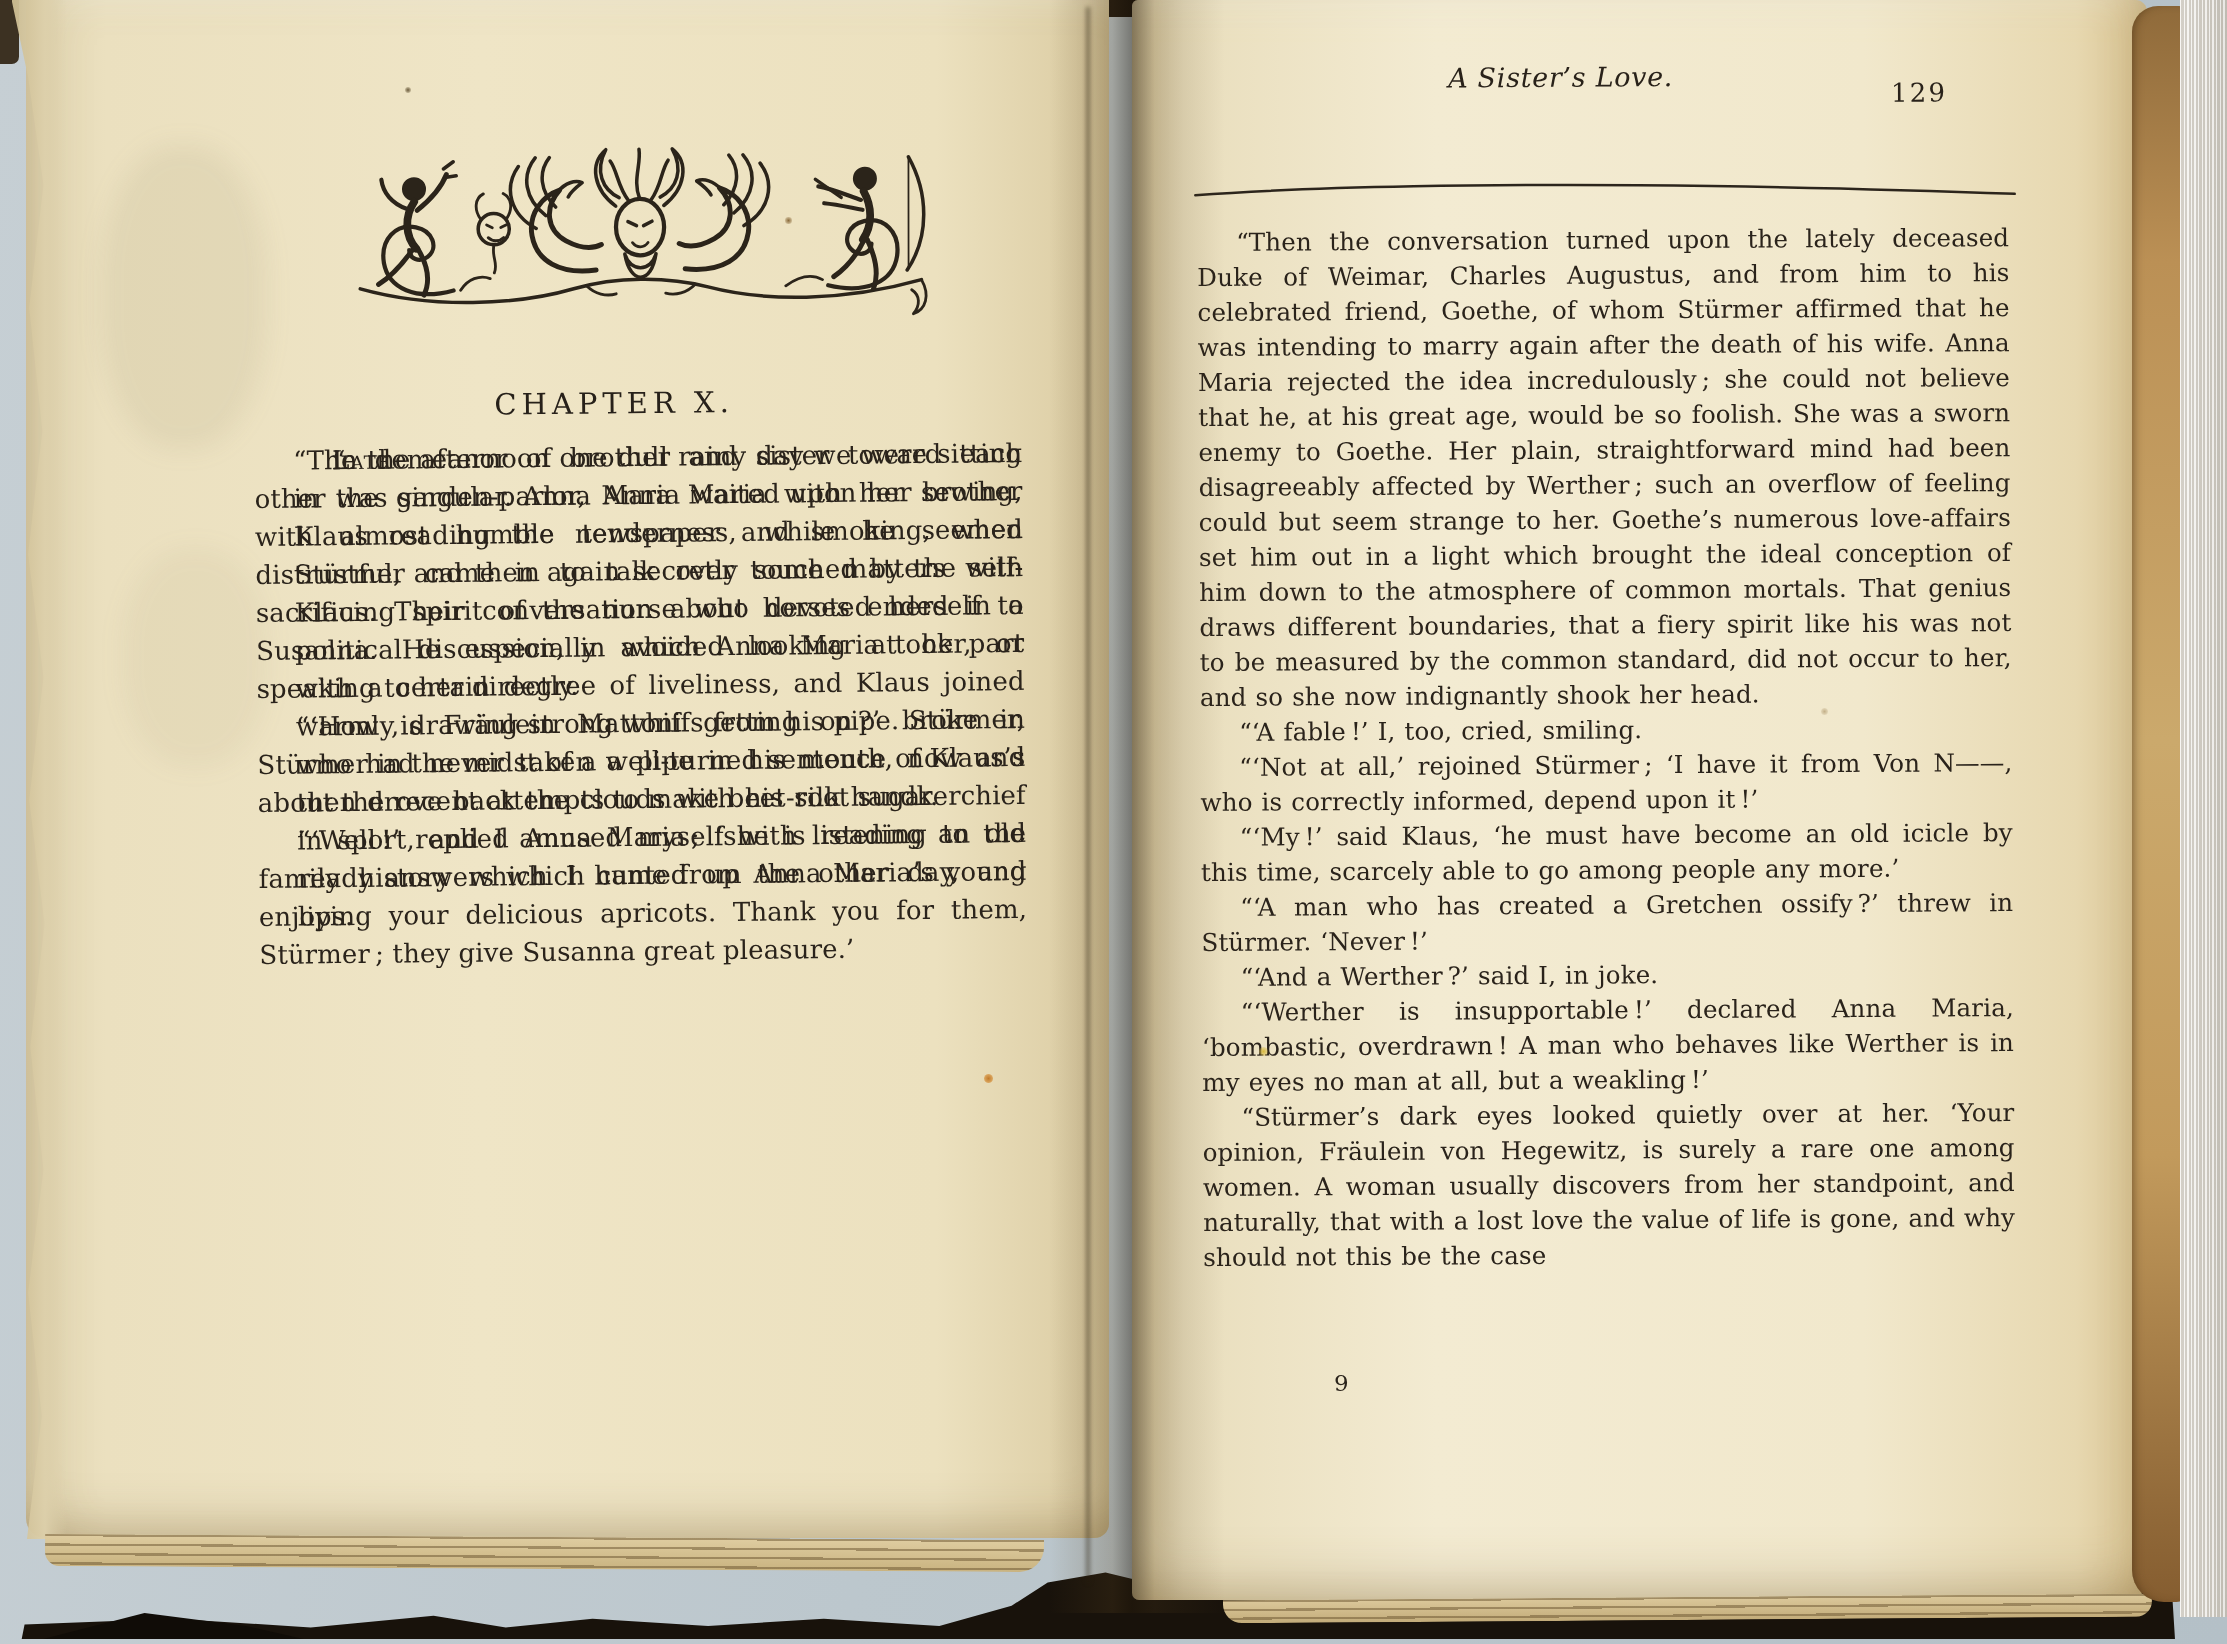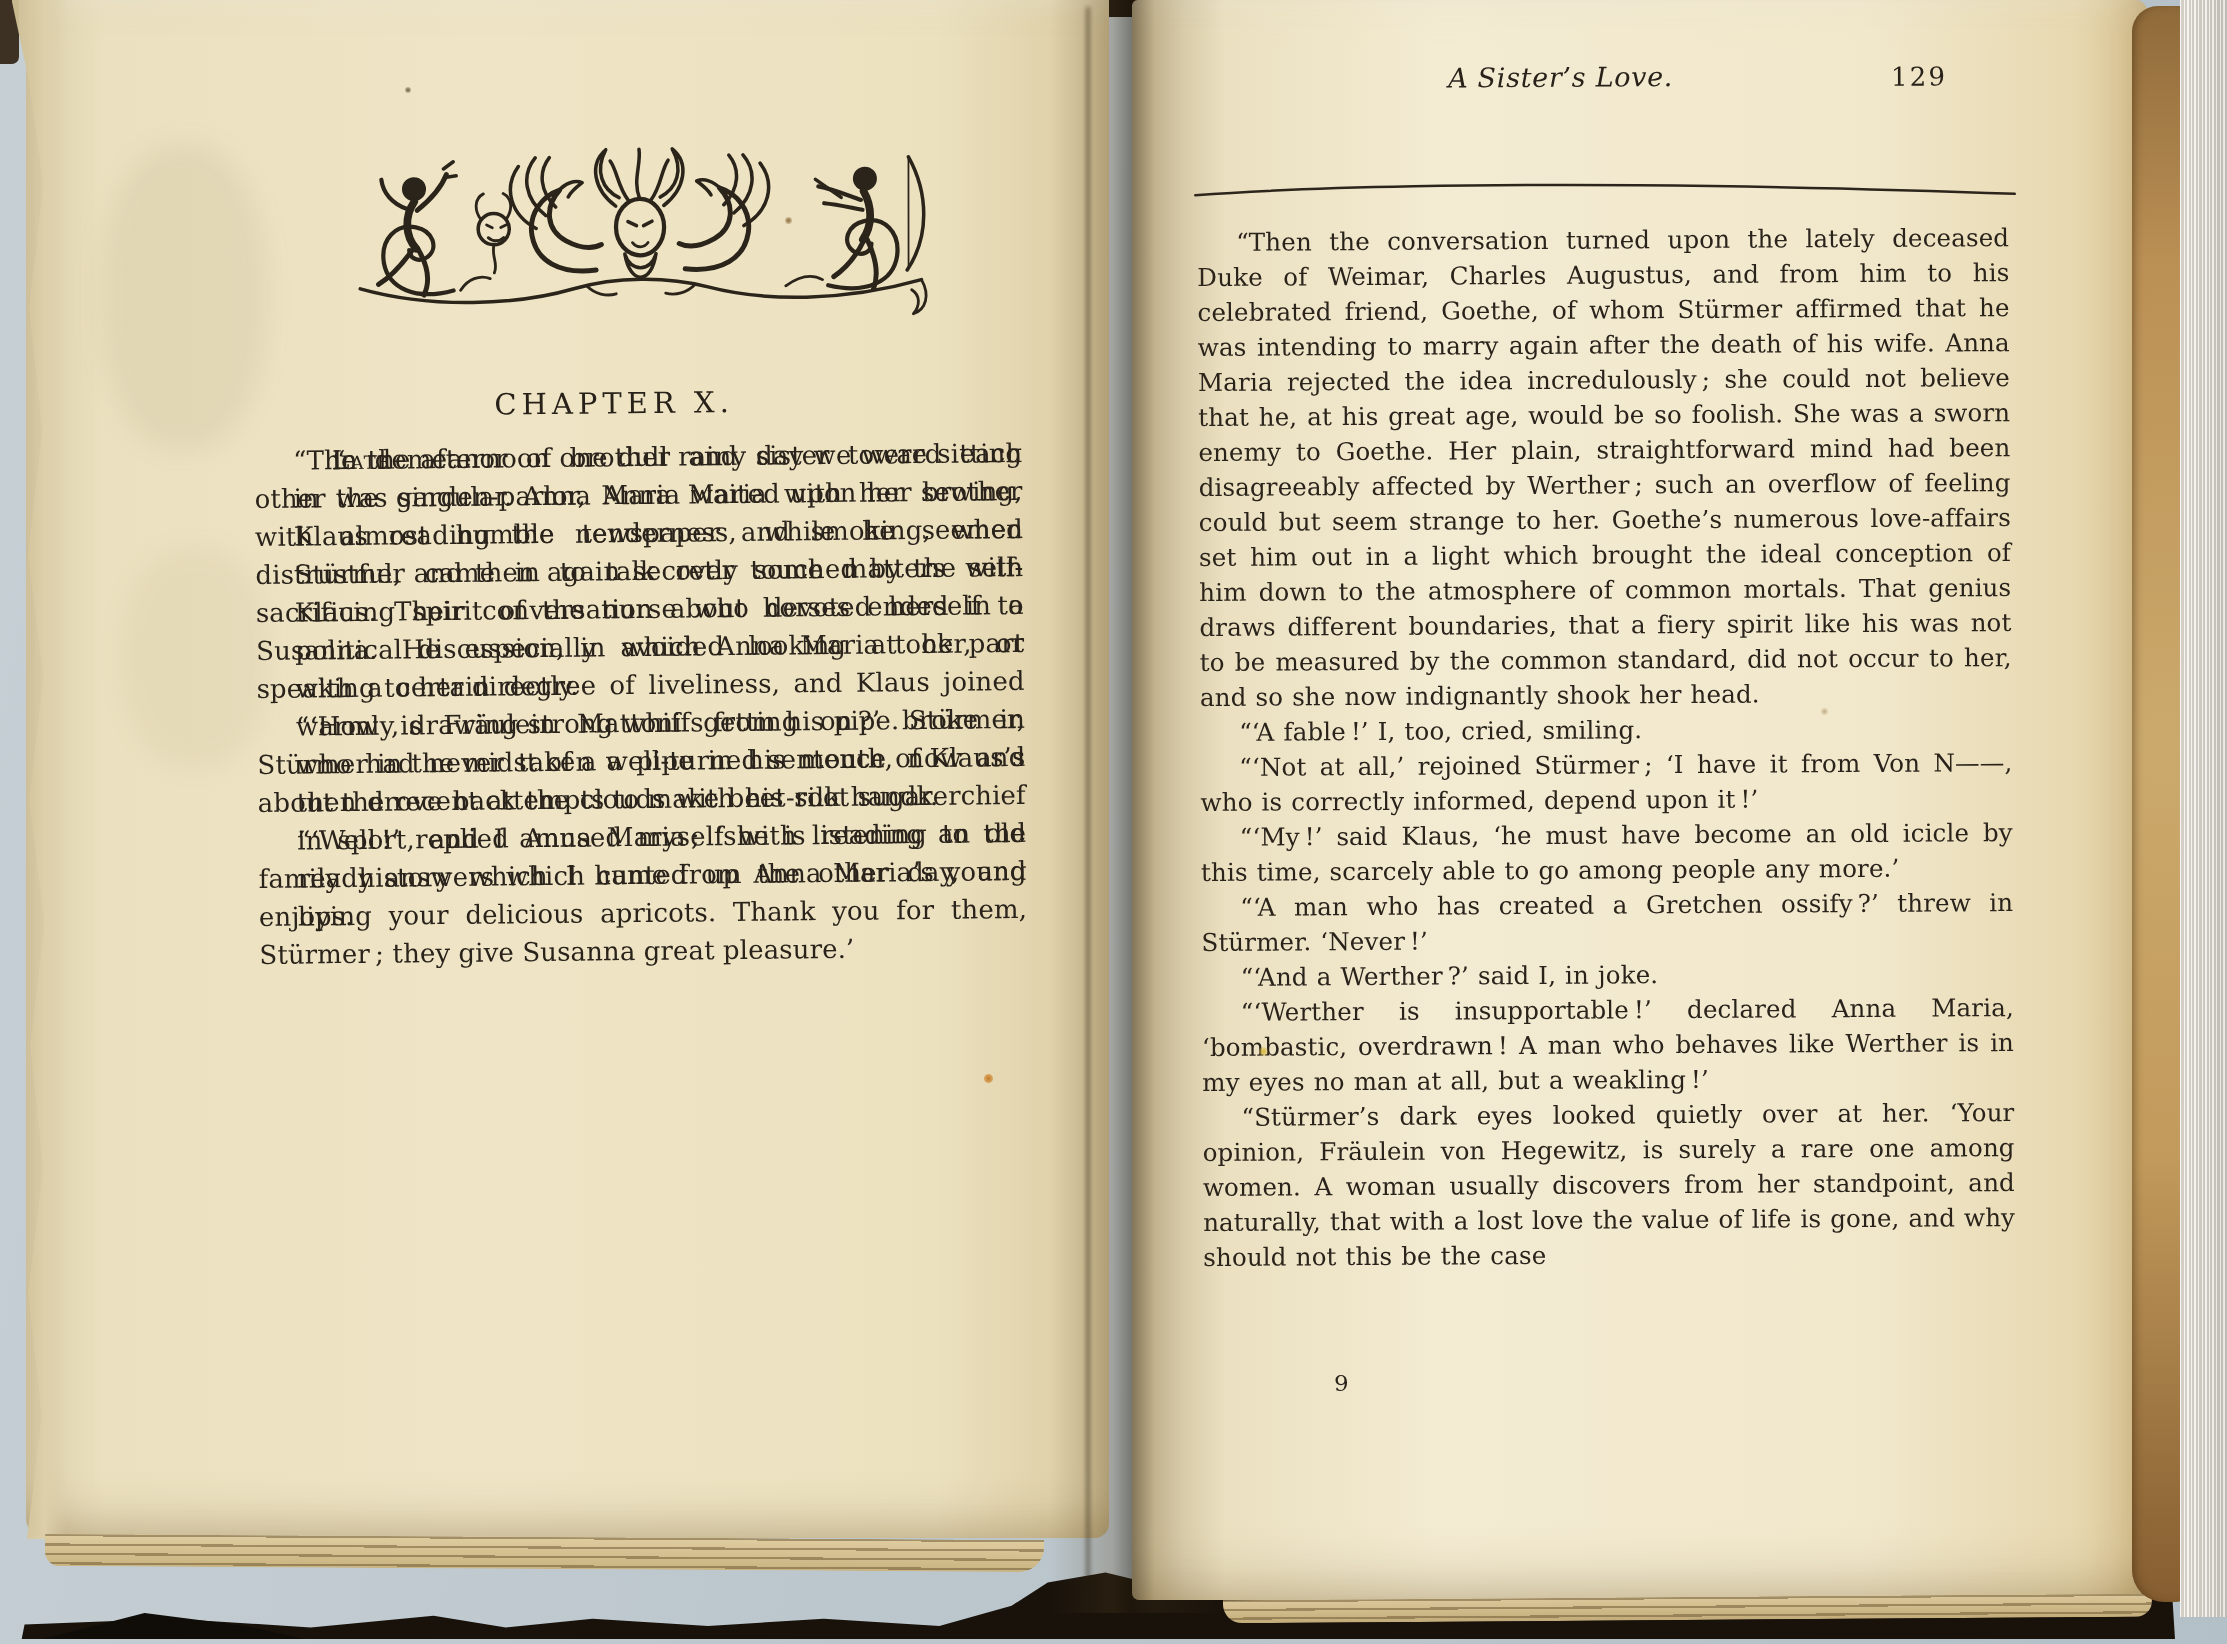--- a/index.html
+++ b/index.html
@@ -69,21 +69,21 @@
     font-size:29px;letter-spacing:5px;color:#27211a;font-weight:400;margin:0;
     transform:rotate(-.6deg) translateX(-29px);transform-origin:left top;
   }
   .text-block{color:#2a231b;text-align:justify;transform-origin:left top;}
   .text-block p{margin:0;text-indent:39px;padding:0;position:static;}
   .left-text{left:254px;top:442px;width:768px;font-size:26px;line-height:38px;transform:rotate(-.6deg);letter-spacing:0.1px;}
   .right-text{left:1197px;top:225px;width:812px;font-size:24.6px;line-height:35px;transform:rotate(-.35deg);letter-spacing:0.1px;word-spacing:1.1px;}
   .sc{font-variant:small-caps;letter-spacing:1.1px;}
   .right-header{left:1194px;top:64px;width:817px;height:51px;transform:rotate(-.35deg);transform-origin:left top;}
   .running-title{left:0;top:0;width:100%;text-align:center;font-style:italic;font-size:27px;color:#29221a;transform:translateX(-42px);letter-spacing:0.7px;}
-  .folio{right:64px;top:2px;font-size:26px;color:#29221a;letter-spacing:2.2px;}
+  .folio{right:64px;top:18px;font-size:26px;color:#29221a;letter-spacing:2.2px;}
   .header-rule{left:1191px;top:181px;width:828px;height:20px;}
   .signature-mark{left:1334px;top:1370px;font-size:23px;color:#2a231b;}
   .ornament{left:340px;top:121px;width:600px;height:205px;transform:rotate(-.8deg);}
   
   .speck{border-radius:50%;}
   .sp1{left:984px;top:1074px;width:8.7px;height:8.7px;background:radial-gradient(circle,#c27a2a,#d8a25a 60%,rgba(216,162,90,0));}
   .sp2{left:1259px;top:1047px;width:9.4px;height:9.4px;background:radial-gradient(circle,#d8b93e,rgba(216,185,62,0));}
   .sp3{left:785px;top:217px;width:6.5px;height:6.5px;background:radial-gradient(circle,#8a6a3a,rgba(138,106,58,0));}
   .sp4{left:405px;top:87px;width:5.8px;height:5.8px;background:radial-gradient(circle,#6a5a3a,rgba(106,90,58,0));}
   .sp5{left:1821px;top:708px;width:7.2px;height:7.2px;background:radial-gradient(circle,rgba(150,120,70,.5),rgba(150,120,70,0));}

